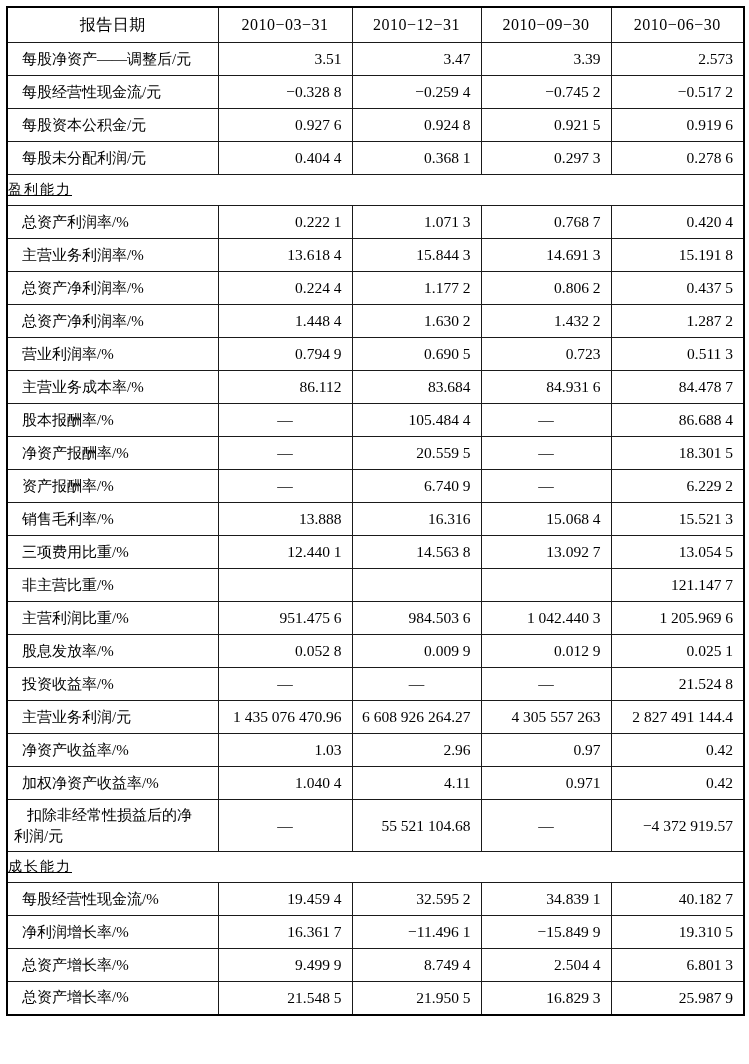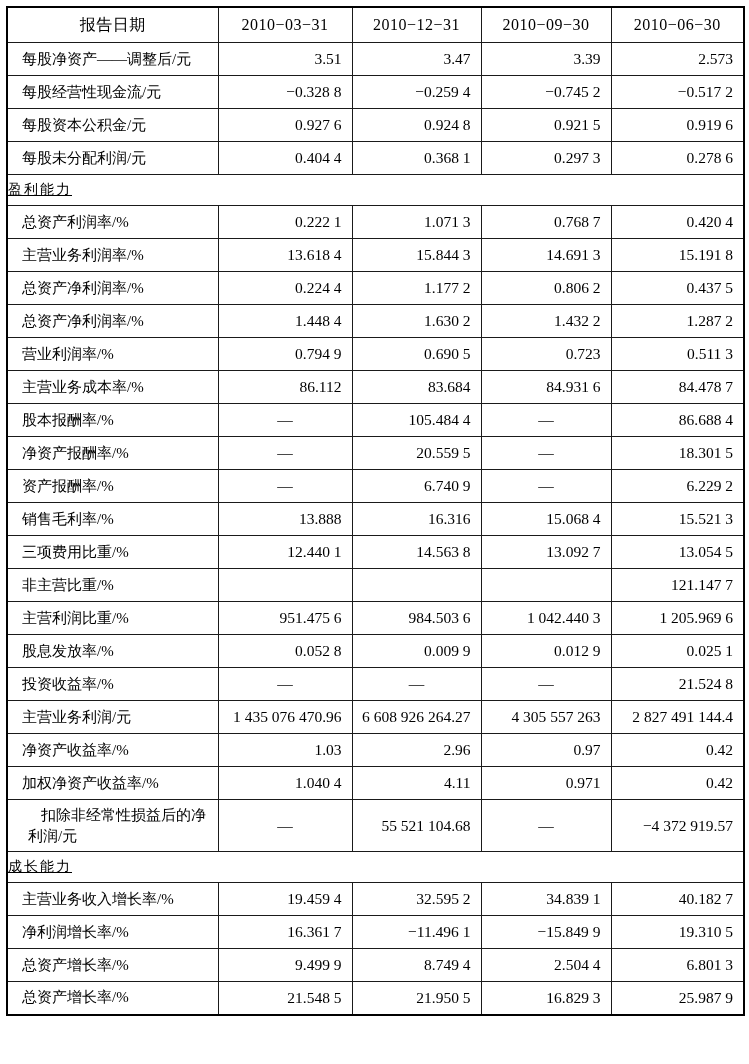--- a/index.html
+++ b/index.html
@@ -58,21 +58,21 @@
   }
   td.label-cell {
     text-align: left;
     font-size: 15px;
     padding-left: 14px;
     padding-right: 4px;
     white-space: pre-line;
     line-height: 1.4;
   }
   tr.tall-row td.label-cell {
-    padding-left: 20px;
+    padding-left: 6px;
     text-indent: 13px;
   }
   tr.tall-row td.label-cell::first-line {
     text-indent: 13px;
   }
   td.num-cell {
     text-align: right;
     font-size: 15.5px;
     padding-right: 10px;
     white-space: nowrap;
@@ -272,21 +272,21 @@
 利润/元</td>
           <td class="num-cell dash-cell">—</td>
           <td class="num-cell">55 521 104.68</td>
           <td class="num-cell dash-cell">—</td>
           <td class="num-cell">−4 372 919.57</td>
         </tr>
         <tr class="section-row">
           <td colspan="5" class="section-cell">成长能力</td>
         </tr>
         <tr>
-          <td class="label-cell">主营业务收入增长率/%</td>
+          <td class="label-cell">每股经营性现金流/%</td>
           <td class="num-cell">19.459 4</td>
           <td class="num-cell">32.595 2</td>
           <td class="num-cell">34.839 1</td>
           <td class="num-cell">40.182 7</td>
         </tr>
         <tr>
           <td class="label-cell">净利润增长率/%</td>
           <td class="num-cell">16.361 7</td>
           <td class="num-cell">−11.496 1</td>
           <td class="num-cell">−15.849 9</td>

